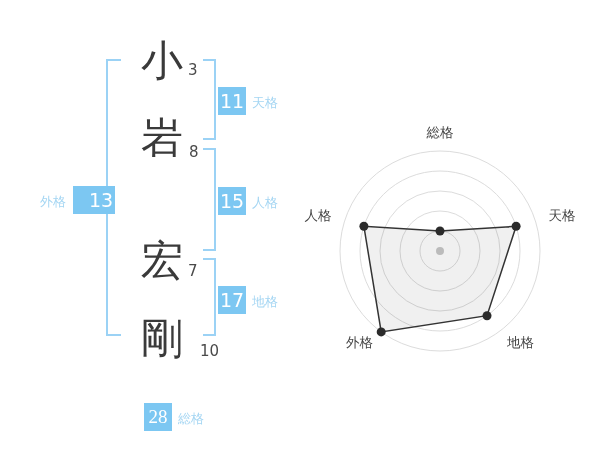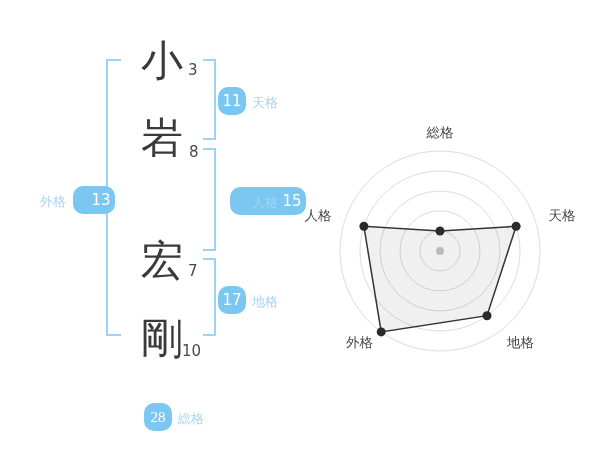--- a/index.html
+++ b/index.html
@@ -33,21 +33,21 @@
   .strokes {
     position: absolute;
     font-size: 15px;
     color: #4a4a4a;
     width: 22px;
     text-align: left;
   }
   .s0 { left: 188px; top: 61px; }
   .s1 { left: 189px; top: 143px; }
   .s2 { left: 188px; top: 262px; }
-  .s3 { left: 166px; top: 342px; padding-left: 16px; }
+  .s3 { left: 184px; top: 342px; padding-left: 16px; }
   
   .bracket {
     position: absolute;
     box-sizing: border-box;
   }
   .bracket-left {
     left: 106px;
     top: 59px;
     width: 15px;
     height: 277px;
@@ -67,32 +67,31 @@
   .b-chi { top: 258px; height: 78px; }
   
   .badge {
     position: absolute;
     width: 28px;
     height: 28px;
     line-height: 28px;
     text-align: center;
     background: var(--badge-blue);
     color: #ffffff;
-    font-size: 15px;
-    border-radius: 10px;
+    font-size: 19px;
   }
   .badge-label {
     position: absolute;
     font-size: 13px;
     color: var(--label-blue);
     white-space: nowrap;
   }
   .badge-ten { left: 218px; top: 87px; }
   .lbl-ten   { left: 252px; top: 94px; }
-  .badge-jin { left: 230px; top: 187px; padding-left: 48px; }
+  .badge-jin { left: 218px; top: 187px; }
   .lbl-jin   { left: 252px; top: 194px; }
   .badge-chi { left: 218px; top: 286px; }
   .lbl-chi   { left: 252px; top: 293px; }
   .badge-gai { left: 73px;  top: 186px; padding-left: 14px; }
   .lbl-gai   { left: 40px;  top: 193px; }
   .badge-sou { left: 144px; top: 403px; font-family: Liberation Serif, serif; }
   .lbl-sou   { left: 178px; top: 410px; }
   
   #radar {
     position: absolute;

